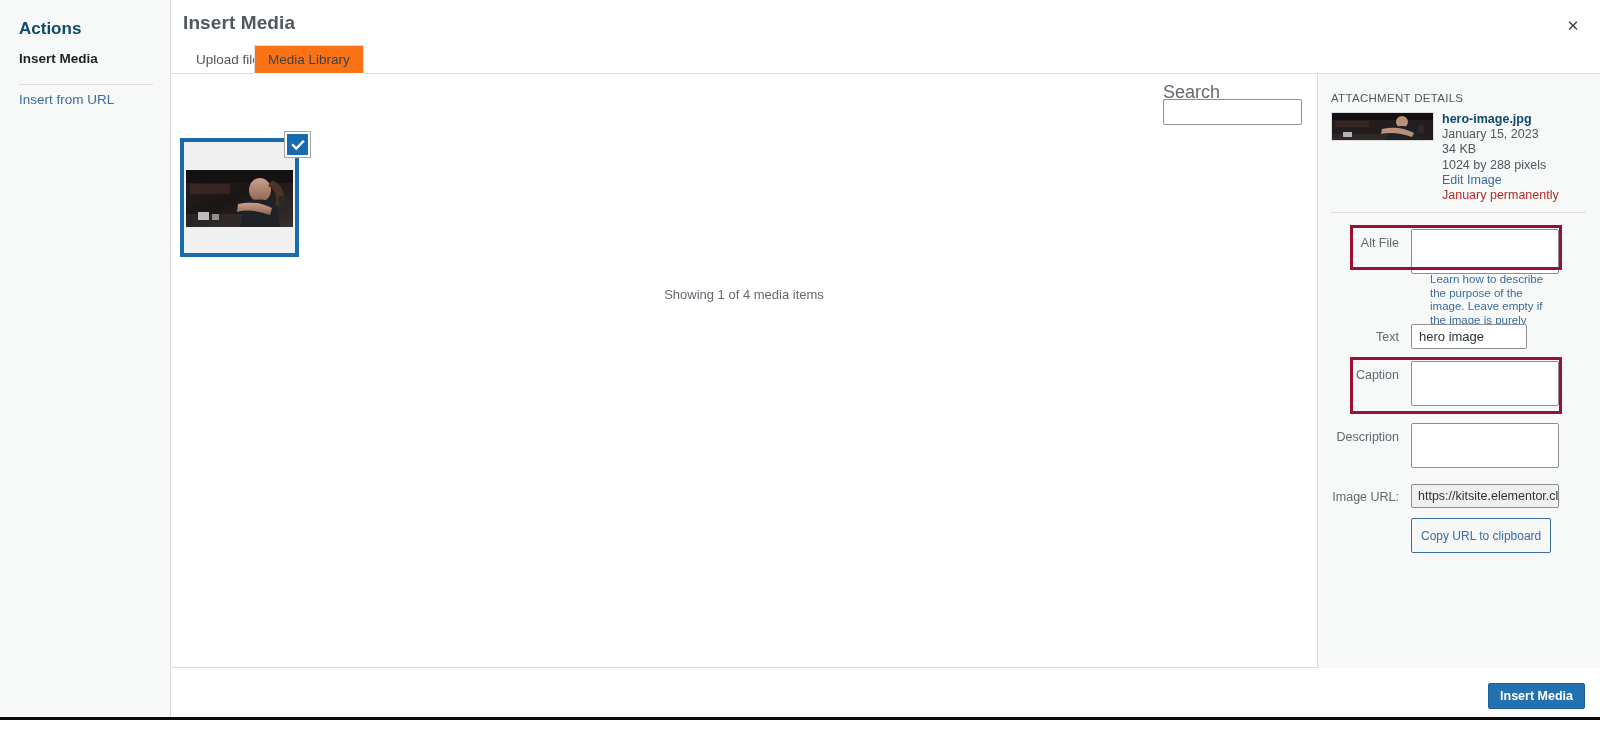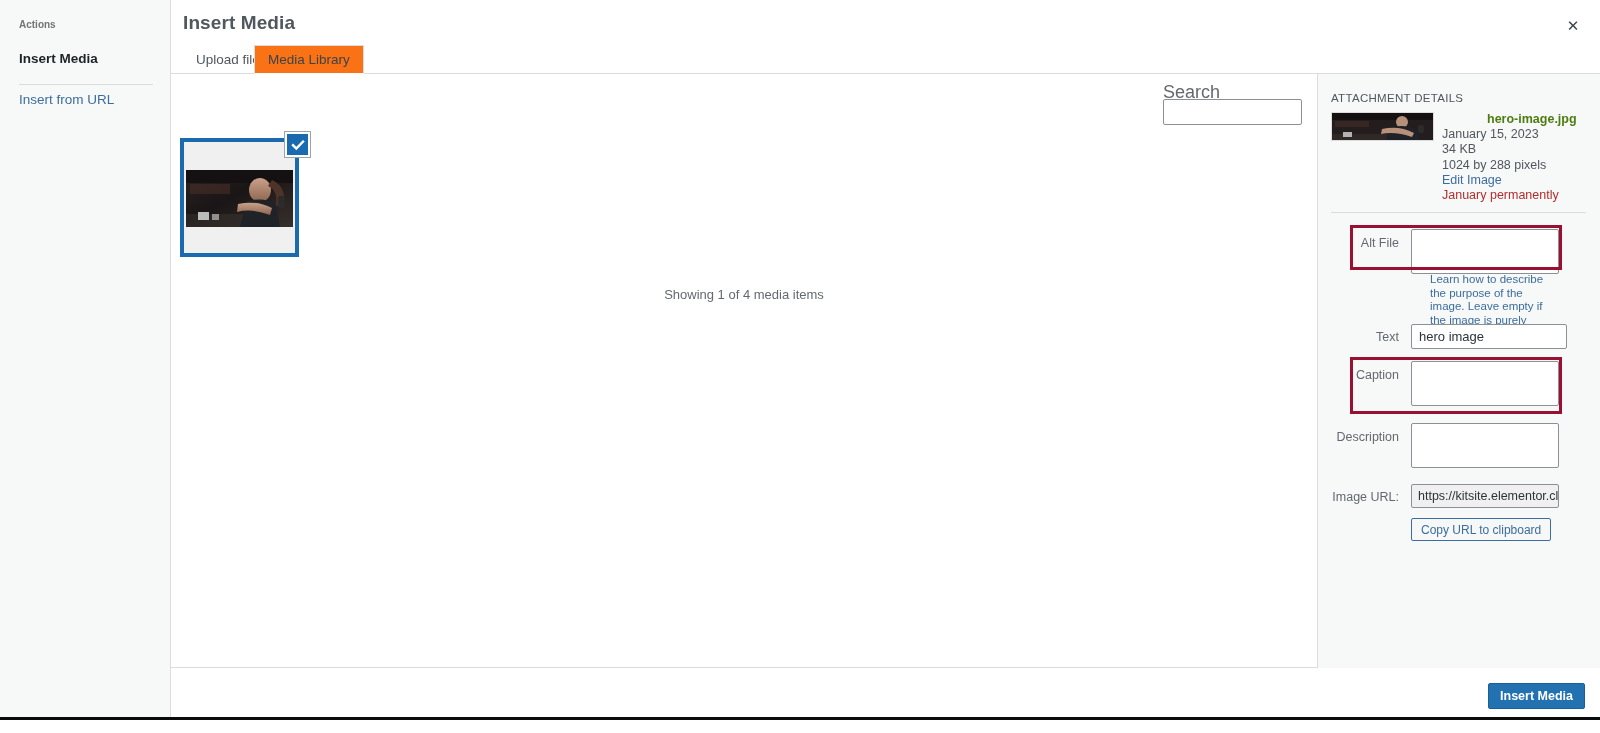--- a/index.html
+++ b/index.html
@@ -21,23 +21,23 @@
   .sidebar {
     position: absolute;
     left: 0; top: 0;
     width: 171px; height: 718px;
     background: #f7f8f8;
     border-right: 1px solid #dcdcde;
   }
   .sidebar-heading {
     position: absolute;
     left: 19px; top: 19px;
-    font-size: 10px;
+    font-size: 17px;
     font-weight: bold;
-    color: #737373;
+    color: #0c4a6e;
   }
   .sidebar-item-active {
     position: absolute;
     left: 19px; top: 51px;
     font-size: 13.5px;
     font-weight: bold;
     color: #1d2327;
   }
   .sidebar-divider {
     position: absolute;
@@ -189,21 +189,21 @@
     border: 1px solid #dcdcde;
   }
   .att-meta {
     position: absolute;
     left: 124px; top: 38px;
     width: 150px;
     font-size: 12.5px;
     color: #50575e;
     line-height: 15.2px;
   }
-  .att-meta .fname { font-weight: bold; color: #4d7c0f; margin-left: 45px; }
+  .att-meta .fname { font-weight: bold; color: #0c4a6e; }
   .att-meta .lnk { color: #3c6d9e; cursor: pointer; }
   .att-meta .del { color: #b32d2e; cursor: pointer; }
   .details-divider {
     position: absolute;
     left: 13px; top: 138px;
     width: 255px; height: 1px;
     background: #dcdcde;
   }
   
   .field-label {
@@ -245,21 +245,21 @@
     color: #2c3338;
     padding: 0 6px;
     outline: none;
     white-space: nowrap;
     overflow: hidden;
     line-height: 22px;
   }
   .copy-btn {
     position: absolute;
     left: 93px; top: 444px;
-    height: 23px;
+    height: 35px;
     padding: 0 9px;
     display: flex; align-items: center;
     border: 1px solid #3c6d9e;
     border-radius: 2px;
     background: #f6f7f7;
     color: #3c6d9e;
     font-size: 12px;
     cursor: pointer;
   }
   
@@ -399,21 +399,21 @@
     </div>
 
     <div class="details-divider"></div>
 
     <div class="field-label" style="left:13px; top:162px; width:68px;">Alt File</div>
     <textarea class="field-box" style="left: 93px; top: 155px; width: 148px; height: 45px;"></textarea>
 
     <div class="helper-text">Learn how to describe the purpose of the image. Leave empty if the image is purely decorative.</div>
 
     <div class="field-label" style="left:13px; top:256px; width:68px;">Text</div>
-    <input class="field-box" type="text" style="left: 93px; top: 250px; width: 156px; height: 25px;" value="hero image">
+    <input class="field-box" type="text" style="left: 93px; top: 250px; width: 116px; height: 25px;" value="hero image">
 
     <div class="field-label" style="left:13px; top:294px; width:68px;">Caption</div>
     <textarea class="field-box" style="left: 93px; top: 287px; width: 148px; height: 45px;"></textarea>
 
     <div class="field-label" style="left:13px; top:356px; width:68px;">Description</div>
     <textarea class="field-box" style="left: 93px; top: 349px; width: 148px; height: 45px;"></textarea>
 
     <div class="field-label" style="left:13px; top:416px; width:68px;">Image URL:</div>
     <div class="url-box">https://kitsite.elementor.clc</div>
 

